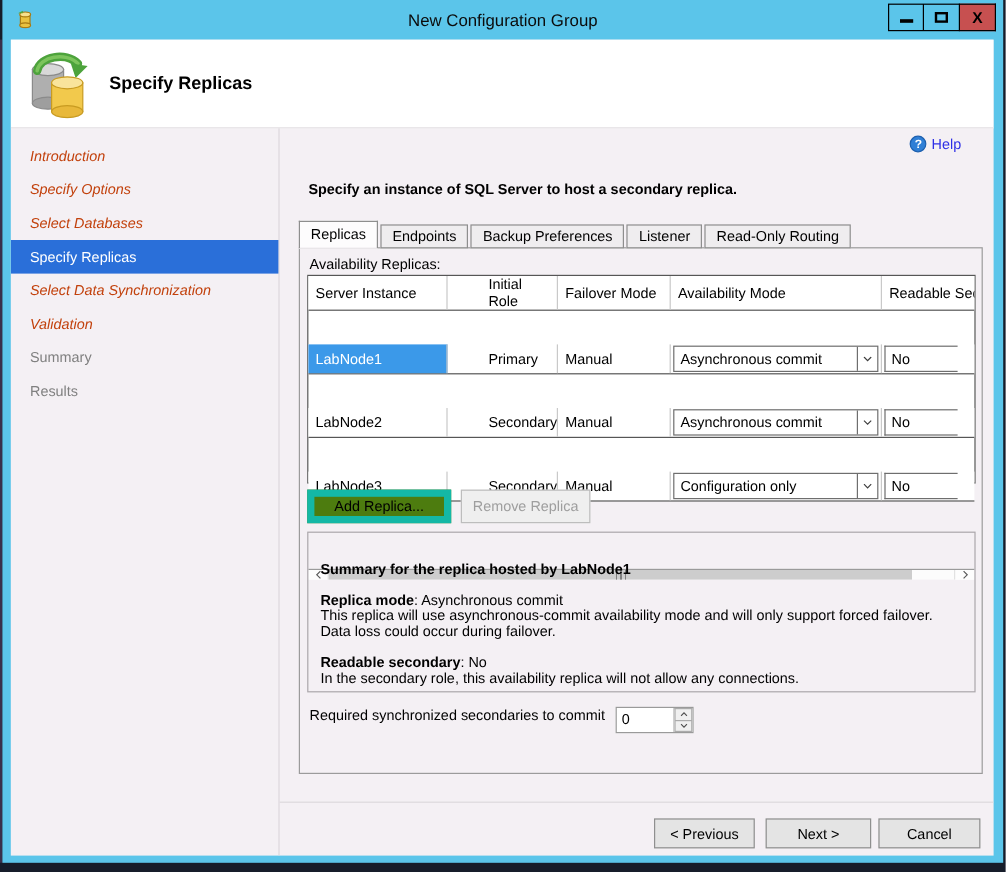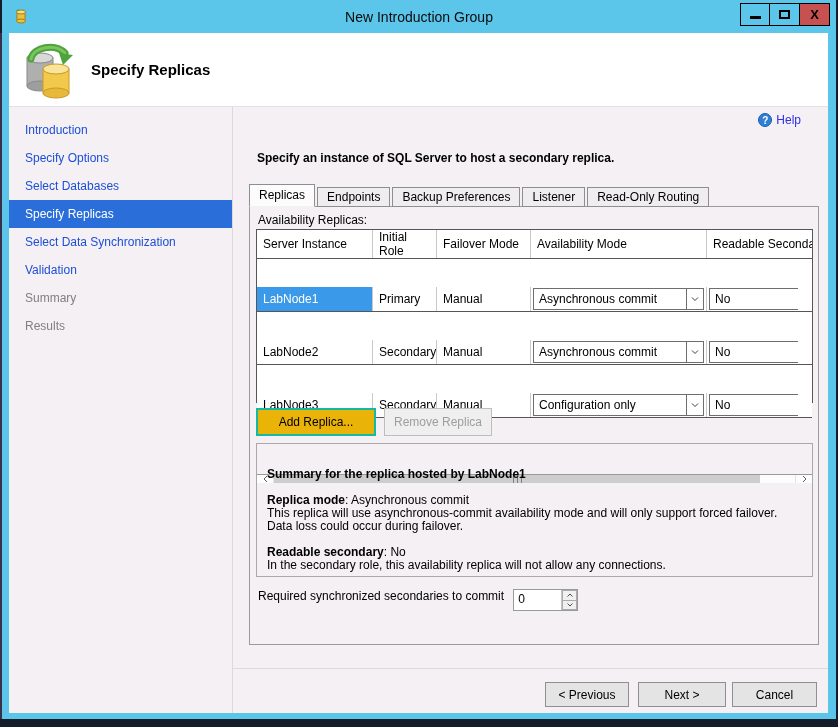--- a/index.html
+++ b/index.html
@@ -32,21 +32,21 @@
 
   
   .banner { position:relative; height:74px; background:#fff; border-bottom:1px solid #E4E0E4; }
   .banner-icon { position:absolute; left:12px; top:8px; }
   .banner-title { position:absolute; left:82px; top:28px; font-size:15px; font-weight:bold; }
 
   
   .body-row { position:absolute; top:74px; left:0; width:819px; bottom:0; display:flex; }
   .sidebar { width:224px; border-right:1px solid #DCD8DC; padding-top:9px; }
   .side-item { height:28px; line-height:28px; padding-left:16px; white-space:nowrap; cursor:default; }
-  .side-item.link { color:#1d4ed8; }
+  .side-item.link { color:#c2410c;font-style:italic; }
   .side-item.active { background:#2A6FD9; color:#fff; }
   .side-item.disabled { color:#808080; }
 
   .main { flex:1; position:relative; }
 
   .help-link { position:absolute; top:6px; right:27px; display:flex; align-items:center; color:#2E2EE6; cursor:default; }
   .help-badge { width:14px; height:14px; border-radius:50%; background:#2F7FD6; border:1px solid #1C5FAE;
                 color:#fff; font-size:10px; font-weight:bold; display:flex; align-items:center; justify-content:center; margin-right:4px; }
 
   .instruction { position:absolute; left:24px; top:44px; font-weight:bold; }
@@ -62,21 +62,21 @@
 
   
   .grid { position:absolute; left:6px; top:22px; width:557px; height:174px; border:1px solid #565656; background:#fff;
           display:flex; flex-direction:column;gap:28px; }
   .ghead { display:flex; height:37px; border-bottom:1px solid #565656; background:#fff; }
   .hcell { display:flex; align-items:center; padding:0 6px; border-right:1px solid #C9C9C9; overflow:hidden; white-space:normal; }
   .hcell:last-child { border-right:none; white-space:nowrap; }
   .grow { display:flex; height:26px; border-bottom:1px solid #565656; background:#fff; }
   .cell { display:flex; align-items:center; padding:0 6px; border-right:1px solid #C9C9C9; overflow:hidden; white-space:nowrap; }
   .c-server { width:116px; }
-  .c-role { width:64px; }
+  .c-role { width:64px;margin-left:28px; }
   .c-fail { width:94px; }
   .c-avail { width:176px; padding:0; }
   .c-read { flex:1; padding:0; border-right:none; }
   .cell.selected { background:#3B99E9; color:#fff;text-align:right; }
   .combo { flex:1; height:22px; margin:1px 2px; border:1px solid #6E6E6E; background:#fff; display:flex; align-items:center; }
   .combo-text { flex:1; padding-left:5px; overflow:hidden; white-space:nowrap; }
   .combo-arrow { width:17px; align-self:stretch; border-left:1px solid #6E6E6E; display:flex; align-items:center; justify-content:center; }
   .combo.cut { margin-right:14px; border-right:none; }
   .gfiller { flex:1; background:#fff; }
 
@@ -84,21 +84,21 @@
   .scroll-btn { width:17px; display:flex; align-items:center; justify-content:center; background:#FDFDFD; }
   .scroll-btn.left { border-right:1px solid #E2E2E2; }
   .scroll-btn.right { border-left:1px solid #E2E2E2; }
   .scroll-track { flex:1; display:flex; }
   .scroll-thumb { width:486px; background:#CDCDCD; display:flex; align-items:center; justify-content:center; }
   .grip { width:9px; height:8px;
           background:repeating-linear-gradient(90deg,#7F7F7F 0 1px,rgba(0,0,0,0) 1px 4px); }
 
   
   .btn { background:#E4E4E4; border:1px solid #8F8F8F; font-size:12px; display:flex; align-items:center; justify-content:center; cursor:default; font-family:"Liberation Sans",sans-serif; }
-  .add-btn { position:absolute; left:6px; top:201px; width:120px; height:28px; border:2px solid #14b8a6; background:#eab308; }
+  .add-btn { position:absolute; left:6px; top:201px; width:120px; height:28px; border:6px solid #14b8a6; background:#4d7c0f; }
   .remove-btn { position:absolute; left:134px; top:201px; width:108px; height:28px; background:#EFEFEF; border:1px solid #BDBDBD; color:#9E9E9E; }
 
   
   .summary { position:absolute; left:6px; top:236px; width:557px; height:134px; border:1px solid #ABA7AB; padding:24px 10px; line-height:13px; overflow:hidden; }
   .summary p { margin:0; }
   .sp { height:13px; }
   .bold { font-weight:bold; }
 
   
   .required-row { position:absolute; left:8px; top:382px; display:flex; align-items:flex-start; }
@@ -124,21 +124,21 @@
 
 <div class="window">
 
   <div class="titlebar">
     <svg class="titlebar-icon" width="16" height="16" viewBox="0 0 16 16">
       <rect x="4" y="4" width="8" height="9" fill="#E9C23F" stroke="#A97B12" stroke-width="1"></rect>
       <ellipse cx="8" cy="4" rx="4.5" ry="2" fill="#F6E08E" stroke="#A97B12" stroke-width="1"></ellipse>
       <ellipse cx="8" cy="13" rx="4.5" ry="2" fill="#E9C23F" stroke="#A97B12" stroke-width="1"></ellipse>
       <path d="M2 3 L6 1 L6 3 Z" fill="#51A63B"></path>
     </svg>
-    <div class="titlebar-title">New Introduction Group</div>
+    <div class="titlebar-title">New Configuration Group</div>
     <div class="win-controls">
       <div class="win-btn">
           <span class="glyph-min"></span>
         </div>
       <div class="win-btn">
           <span class="glyph-max"></span>
         </div>
       <div class="win-btn close">
           <span class="glyph-close">X</span>
         </div>

